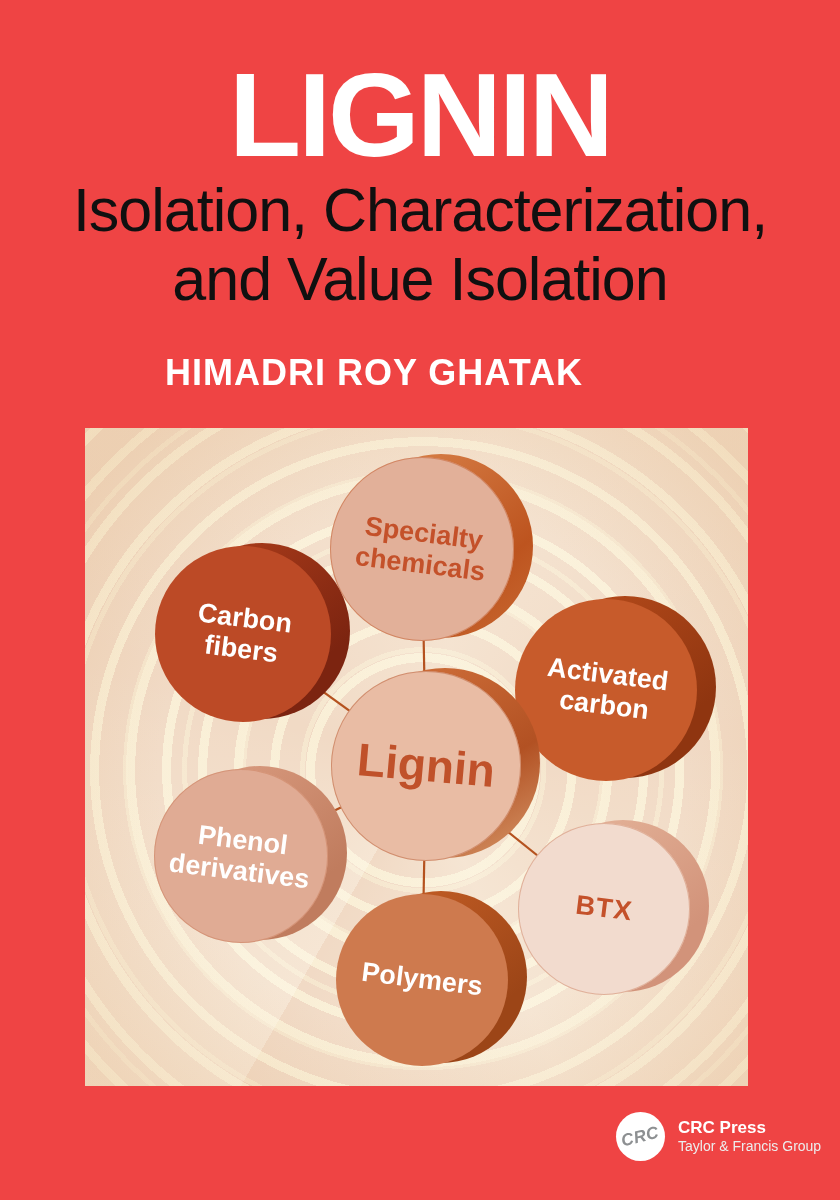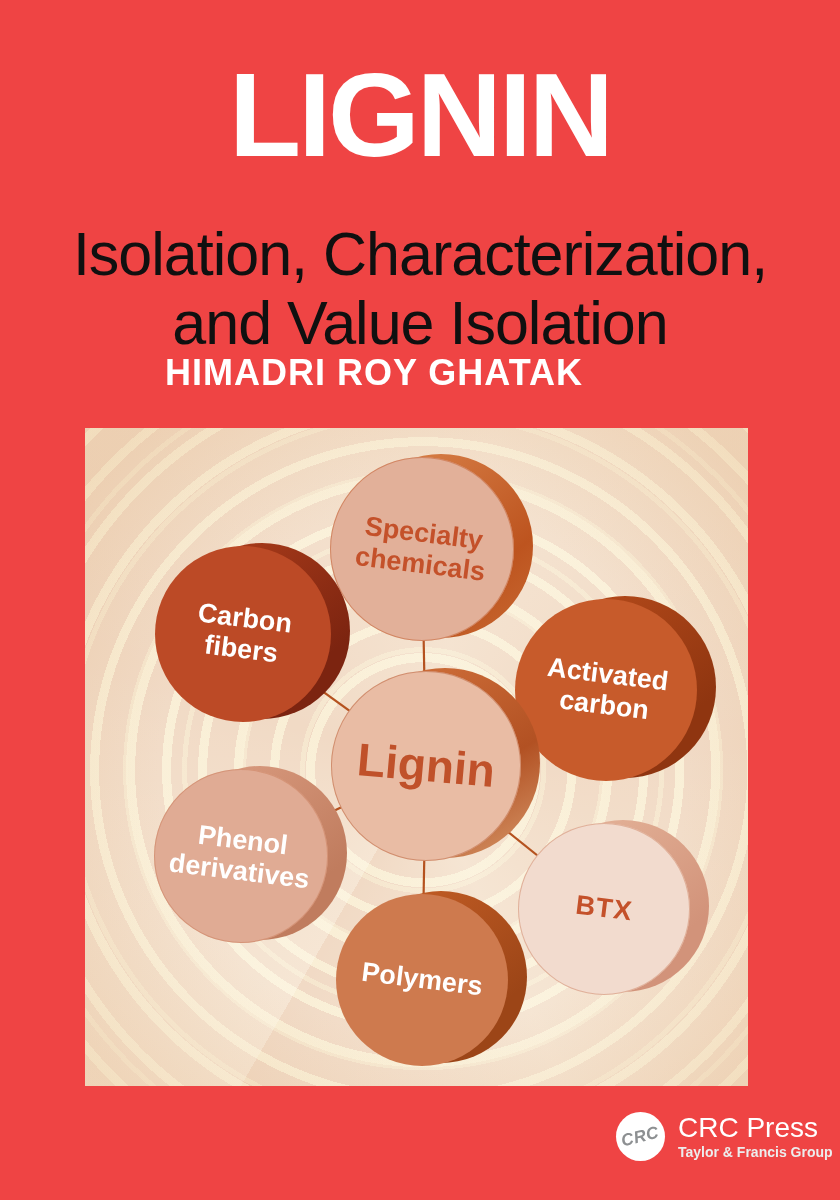--- a/index.html
+++ b/index.html
@@ -14,21 +14,21 @@
   
   .title {
     position:absolute; top:56px; left:0; width:840px;
     margin:0; text-align:center;
     font-size:118px; font-weight:800; letter-spacing:-3px;
     color:#ffffff; line-height:1.0;
   }
   .subtitle {
     position:absolute; top:176px; left:0; width:840px;
     text-align:center; color:#101010;
-    font-size:61px; font-weight:400; letter-spacing:-1px; line-height:69px;margin-top:44px;
+    font-size:61px; font-weight:400; letter-spacing:-1px; line-height:69px;
   }
   .author {
     position:absolute; top:352px; left:0; width:748px;
     text-align:center; color:#ffffff;
     font-size:36px; font-weight:700; letter-spacing:1px;
   }
 
   
   .figure {
     position:absolute; left:85px; top:428px; width:663px; height:658px;
@@ -95,22 +95,22 @@
     display:flex; align-items:center; gap:13px; color:#fff;
   }
   .crc-circle {
     width:49px; height:49px; border-radius:50%; background:#ffffff;
     display:flex; align-items:center; justify-content:center; flex:0 0 auto;
   }
   .crc-mark {
     color:#8d9092; font-weight:700; font-style:italic; font-size:17px;
     transform:rotate(-14deg); letter-spacing:0.5px;
   }
-  .pub-name  { font-size:28px; font-weight:400; line-height:1.05; }
-  .pub-group { font-size:14px; font-weight:700; color:#eceded; margin-top:2px; }
+  .pub-name  { font-size:17px; font-weight:700; line-height:1.05; }
+  .pub-group { font-size:14px; font-weight:400; color:#eceded; margin-top:2px; }
 </style>
 </head>
 <body>
 
 <div class="page">
 
   <h1 class="title">LIGNIN</h1>
 
   <div class="subtitle">
     <div>Isolation, Characterization,</div>

